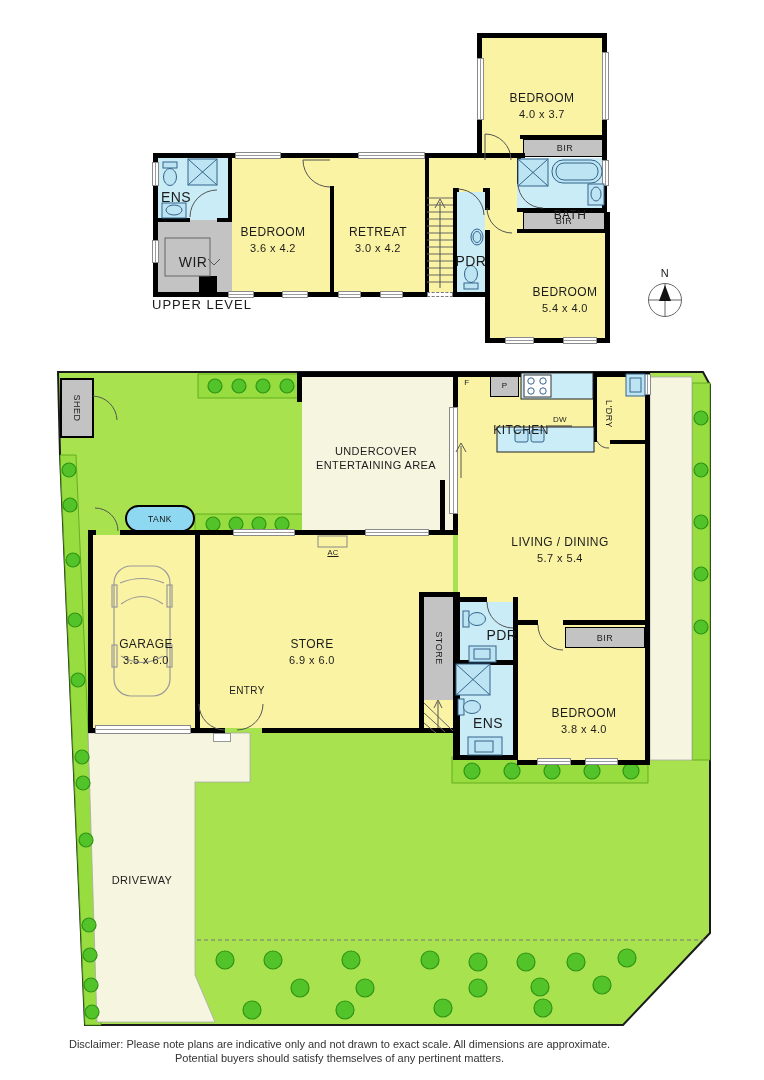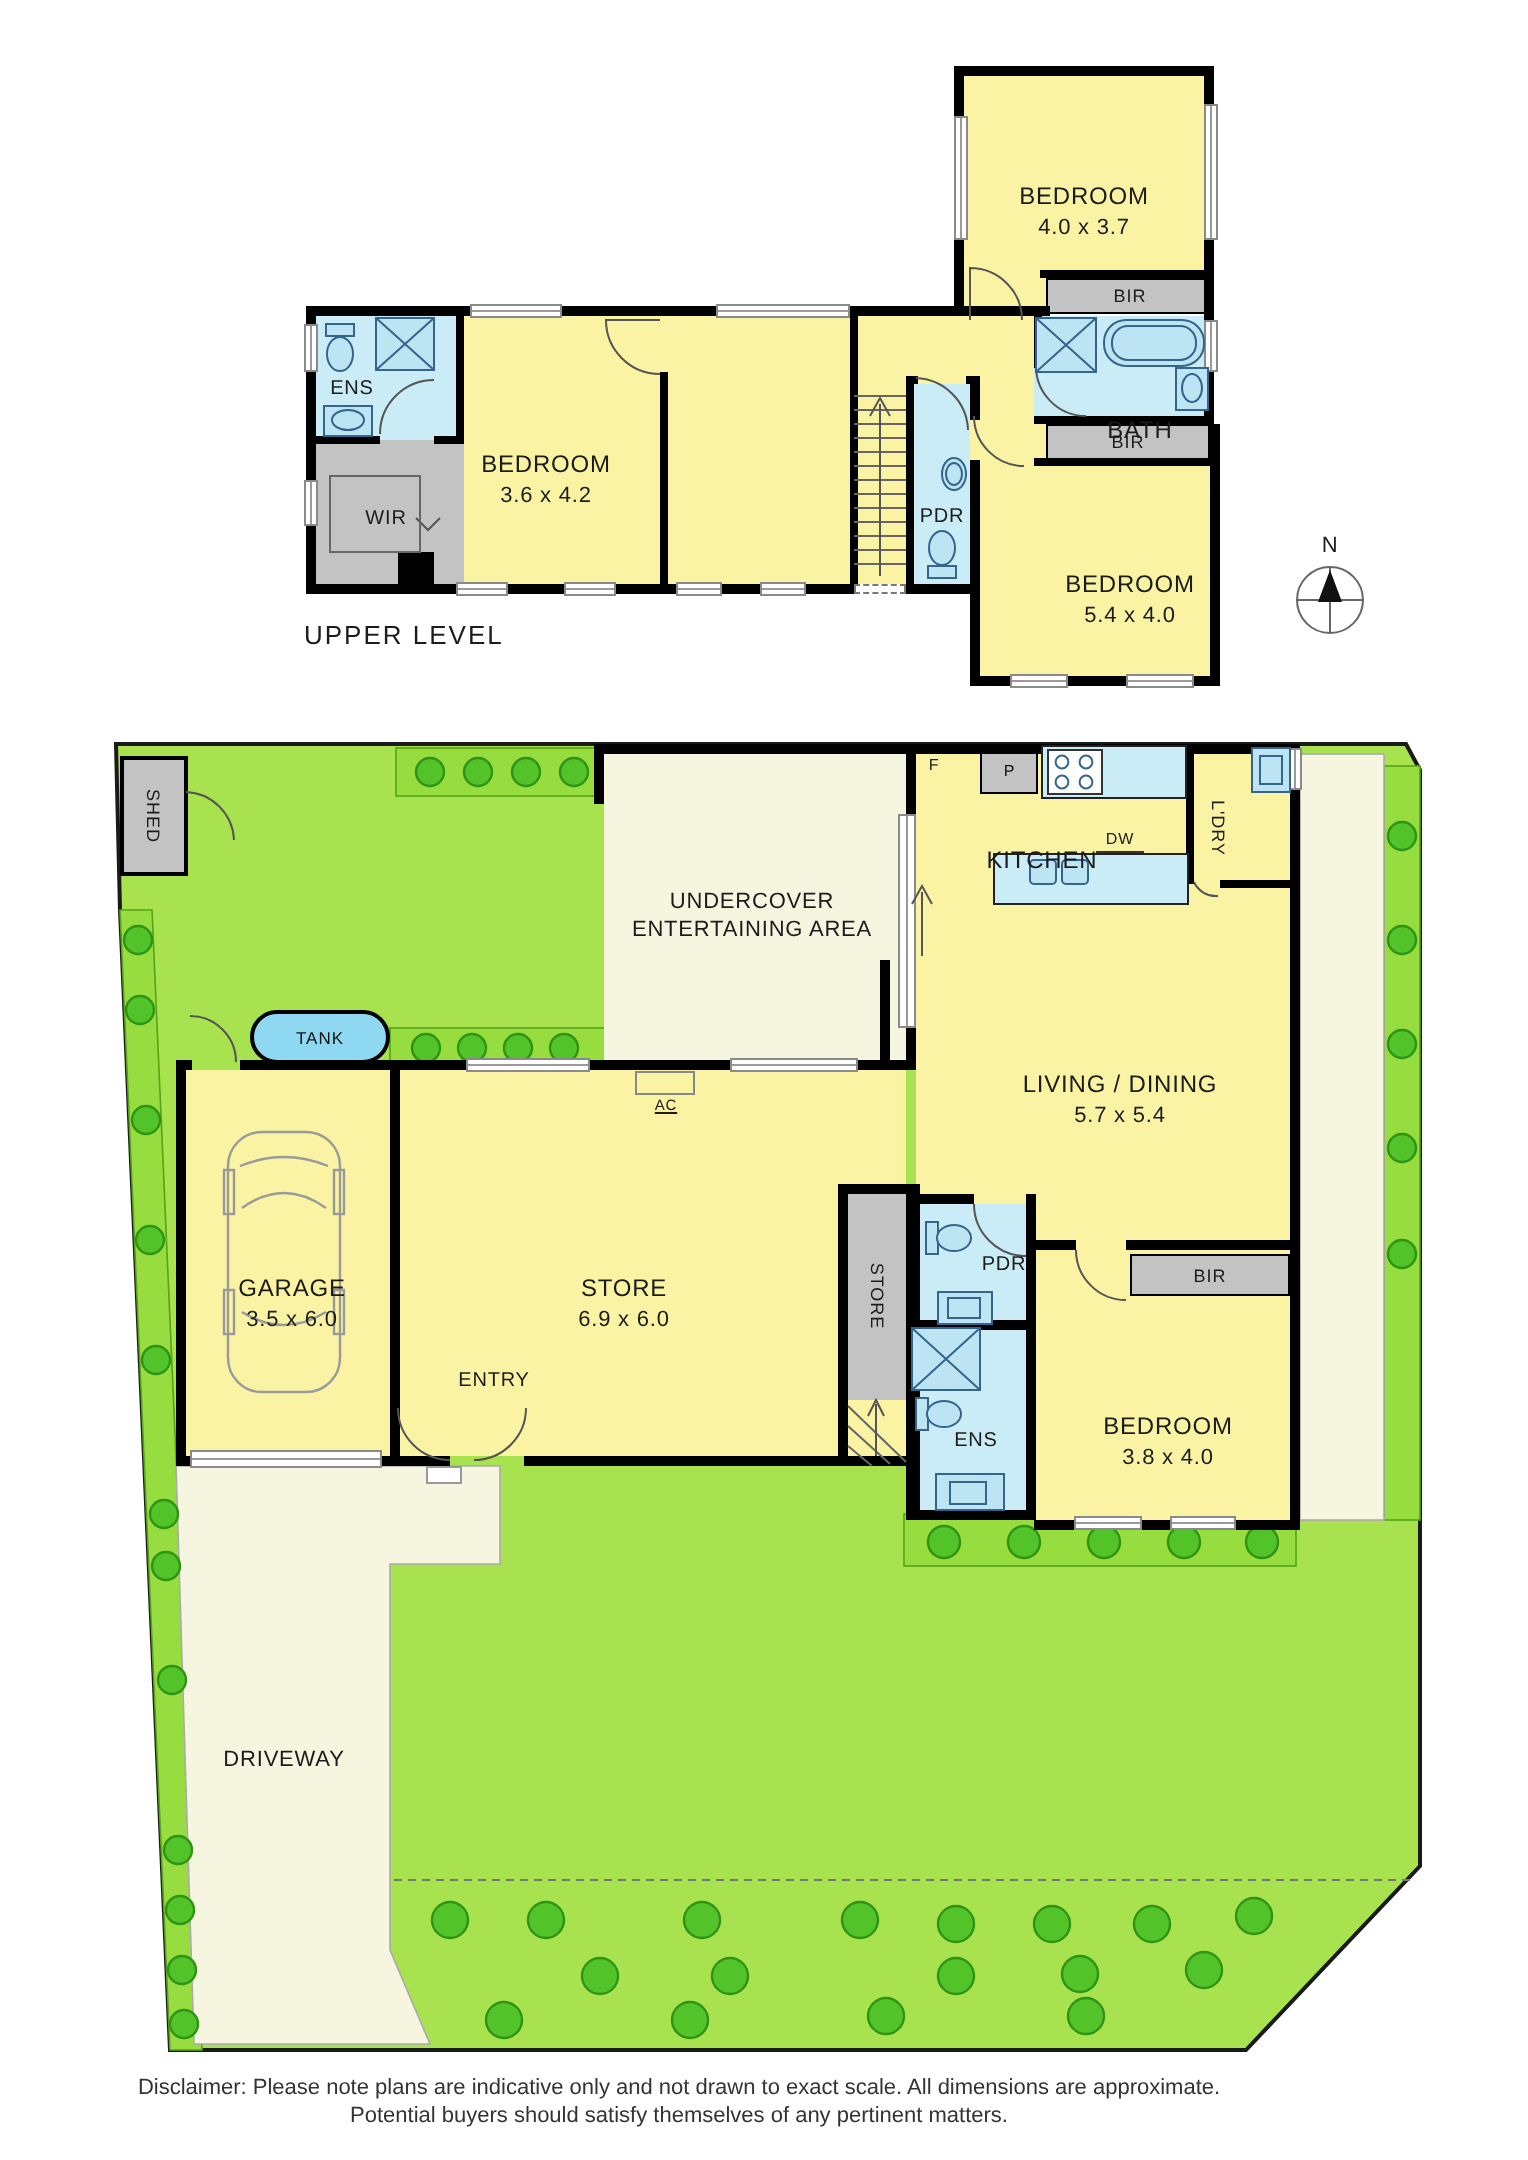--- a/index.html
+++ b/index.html
@@ -14,21 +14,21 @@
   .wall{position:absolute;background:var(--wall);}
   .win{position:absolute;box-sizing:border-box;border:1px solid #8a8a8a;background:#fff;}
   .win-h{background:linear-gradient(to bottom,#fff 40%,#9a9a9a 40%,#9a9a9a 60%,#fff 60%);}
   .win-v{background:linear-gradient(to right,#fff 40%,#9a9a9a 40%,#9a9a9a 60%,#fff 60%);}
   .win-dash{border:1px dashed #777;background:#fff;}
   .lbl{position:absolute;color:#1c1c1c;text-align:center;line-height:1.3;
        letter-spacing:.4px;white-space:nowrap;}
   .room-name{font-size:12px;margin-top:20px;}
   .dims{font-size:11px;}
   .md{font-size:11px;}
-  .sm{font-size:10px;}
+  .sm{font-size:14px;}
   .xs{font-size:8px;}
   .stack{display:flex;flex-direction:column;align-items:center;}
   .vlbl{position:absolute;display:flex;align-items:center;justify-content:center;}
   .vlbl>span{transform:rotate(90deg);white-space:nowrap;font-size:9px;letter-spacing:.5px;color:#1c1c1c;}
   .strip{position:absolute;box-sizing:border-box;border:1px solid #000;
          background:var(--gray);display:flex;align-items:center;justify-content:center;
          font-size:9px;color:#1c1c1c;letter-spacing:.5px;}
   .tank{position:absolute;box-sizing:border-box;border:2px solid #000;border-radius:14px;
         background:var(--tank_blue);display:flex;align-items:center;justify-content:center;
         font-size:8.5px;letter-spacing:.5px;color:#111;}
@@ -348,29 +348,33 @@
   </svg>
 
   <div class="lbl stack" style="left:482px;top:71px;width:120px;">
     <span class="room-name">BEDROOM</span>
     <span class="dims">4.0 x 3.7</span>
   </div>
   <div class="lbl stack" style="left:213px;top:205px;width:120px;">
     <span class="room-name">BEDROOM</span>
     <span class="dims">3.6 x 4.2</span>
   </div>
+  <div class="lbl stack" style="left:318px;top:205px;width:120px;">
+    <span class="room-name">RETREAT</span>
+    <span class="dims">3.0 x 4.2</span>
+  </div>
   <div class="lbl stack" style="left:500px;top:265px;width:130px;">
     <span class="room-name">BEDROOM</span>
     <span class="dims">5.4 x 4.0</span>
   </div>
   <div class="lbl room-name" style="left:540px;top:188px;width:60px;">BATH</div>
   <div class="lbl sm" style="left:146px;top:188px;width:60px;">ENS</div>
   <div class="lbl sm" style="left:163px;top:253px;width:60px;">WIR</div>
   <div class="lbl sm" style="left:446px;top:252px;width:50px;">PDR</div>
-  <div class="lbl" style="left:152px;top:310px;font-size:13px;letter-spacing:1px;">UPPER LEVEL</div>
+  <div class="lbl" style="left:152px;top:297px;font-size:13px;letter-spacing:1px;">UPPER LEVEL</div>
   <div class="lbl md" style="left:656px;top:266px;width:18px;">N</div>
 
   <div class="vlbl" style="left:60px;top:378px;width:34px;height:60px;">
       <span>SHED</span>
     </div>
   <div class="lbl md" style="left:315px;top:444px;width:122px;white-space:normal;">UNDERCOVER ENTERTAINING AREA</div>
   <div class="lbl room-name" style="left:481px;top:403px;width:80px;">KITCHEN</div>
   <div class="lbl xs" style="left:460px;top:378px;width:14px;">F</div>
   <div class="lbl xs" style="left:546px;top:415px;width:28px;">DW</div>
   <div class="vlbl" style="left:598px;top:385px;width:22px;height:58px;">

